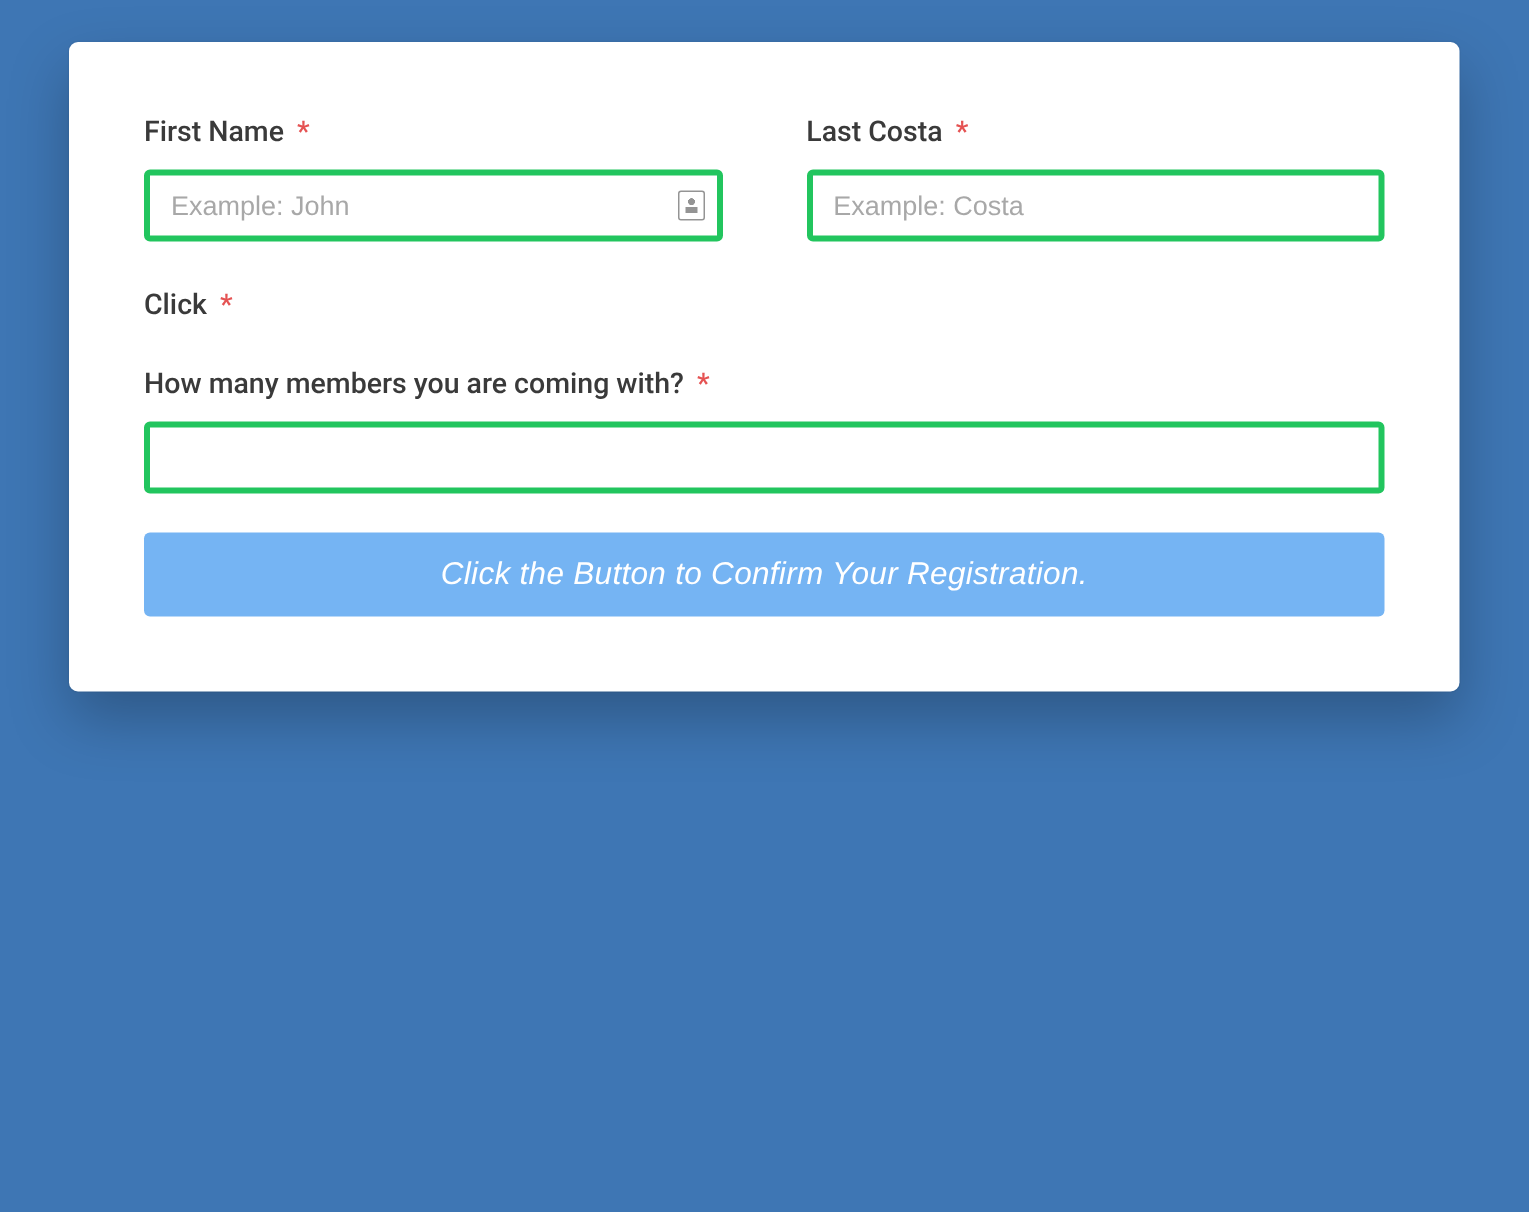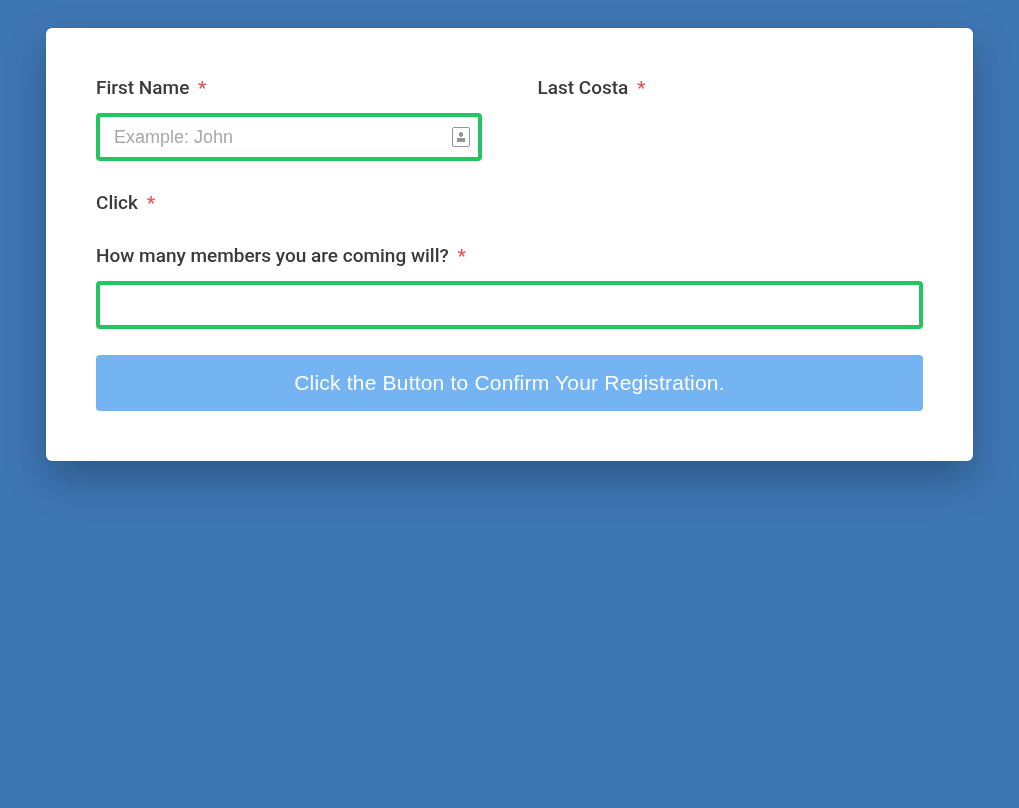--- a/index.html
+++ b/index.html
@@ -81,20 +81,21 @@
       width: 100%;
       height: 56px;
       background: #75b4f3;
       color: #ffffff;
       border: none;
       border-radius: 4px;
       font-size: 21px;
       font-weight: 500;
       cursor: pointer;
       letter-spacing: 0.2px;
+      font-style: italic;
     }
   </style>
 </head>
 <body>
 
 <div class="card">
 
   <div class="row">
     <div class="field">
       <div class="label">
@@ -105,34 +106,37 @@
         <input type="text" class="input" placeholder="Example: John" style="">
         <span class="contacts-icon"></span>
       </div>
     </div>
 
     <div class="field">
       <div class="label">
         <span>Last Costa</span>
         <span class="req">*</span>
       </div>
+      <div class="input-wrap">
+        <input type="text" class="input" placeholder="Example: Costa" style="">
+      </div>
     </div>
   </div>
 
   <div class="field">
     <div class="label">
       <span>Click</span>
       <span class="req">*</span>
     </div>
   </div>
 
 
   <div class="field">
     <div class="label">
-      <span>How many members you are coming will?</span>
+      <span>How many members you are coming with?</span>
       <span class="req">*</span>
     </div>
     <div class="input-wrap">
       <input type="text" class="input" placeholder="" style="">
     </div>
   </div>
 
 
   <button class="submit-btn">Click the Button to Confirm Your Registration.</button>
 

